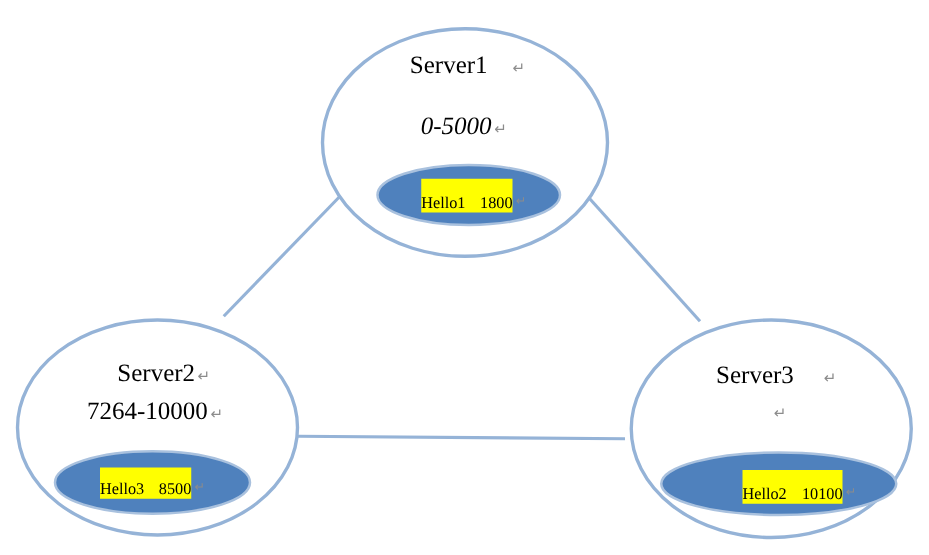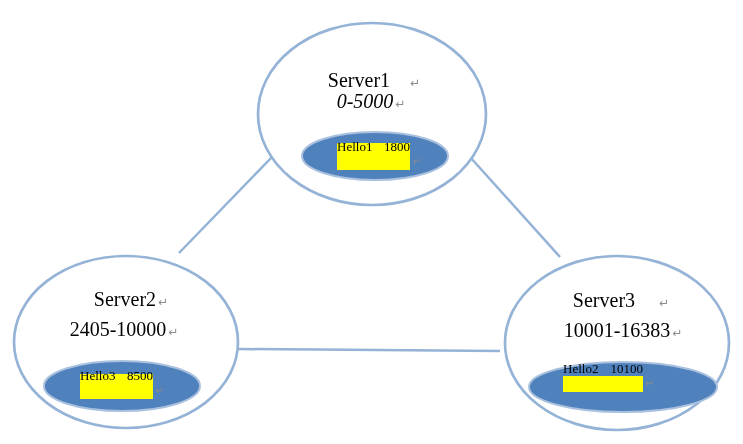--- a/index.html
+++ b/index.html
@@ -48,42 +48,42 @@
     margin-left: 2px;
   }
   .slot {
     position: absolute;
     background: var(--highlight, #ffff00);
     display: flex;
     justify-content: space-between;
     align-items: flex-end;
     font-size: 13px;
     line-height: 15px;
-    padding-bottom: 16px;
+    padding-bottom: 1px;
     box-sizing: border-box;
   }
   .slot .para-mark {
     position: absolute;
     right: -11px;
     bottom: 1px;
     font-size: 10px;
     margin: 0;
   }
   
-  .n1-name  { left: 374px; top: 68px; gap: 18px; }
+  .n1-name  { left: 374px; top: 40px; gap: 18px; }
   .n1-range { left: 371px; top: 89px; font-style: italic; }
   .slot-1   { left: 337px; top: 143px; width: 73px; height: 27px; }
   
   .n2-name  { left: 131px; top: 287px; }
   .n2-range { left: 124px; top: 317px; }
   .slot-2   { left: 80px;  top: 374px; width: 73px; height: 25px; }
   
   .n3-name  { left: 621px; top: 288px; gap: 22px; }
   .n3-range { left: 623px; top: 318px; }
-  .slot-3   { left: 563px; top: 376px; width: 80px; height: 16px; }
+  .slot-3   { left: 594px; top: 376px; width: 80px; height: 27px; }
 </style>
 </head>
 <body>
 
 <div class="canvas">
 
   <svg class="diagram-svg" viewBox="0 0 743 444">
 
     <line class="edge" x1="272" y1="157" x2="179" y2="253"></line>
     <line class="edge" x1="470" y1="157" x2="560" y2="257"></line>
@@ -110,35 +110,34 @@
     <span>Hello1</span>
     <span>1800</span>
     <span class="para-mark">↵</span>
   </div>
 
   <div class="node-text n2-name">
     <span>Server2</span>
     <span class="para-mark">↵</span>
   </div>
   <div class="node-text n2-range">
-    <span>2405-10000</span>
+    <span>7264-10000</span>
     <span class="para-mark">↵</span>
   </div>
   <div class="slot slot-2">
     <span>Hello3</span>
     <span>8500</span>
     <span class="para-mark">↵</span>
   </div>
 
   <div class="node-text n3-name">
     <span>Server3</span>
     <span class="para-mark">↵</span>
   </div>
   <div class="node-text n3-range">
-    <span>10001-16383</span>
     <span class="para-mark">↵</span>
   </div>
   <div class="slot slot-3">
     <span>Hello2</span>
     <span>10100</span>
     <span class="para-mark">↵</span>
   </div>
 
 </div>
 

